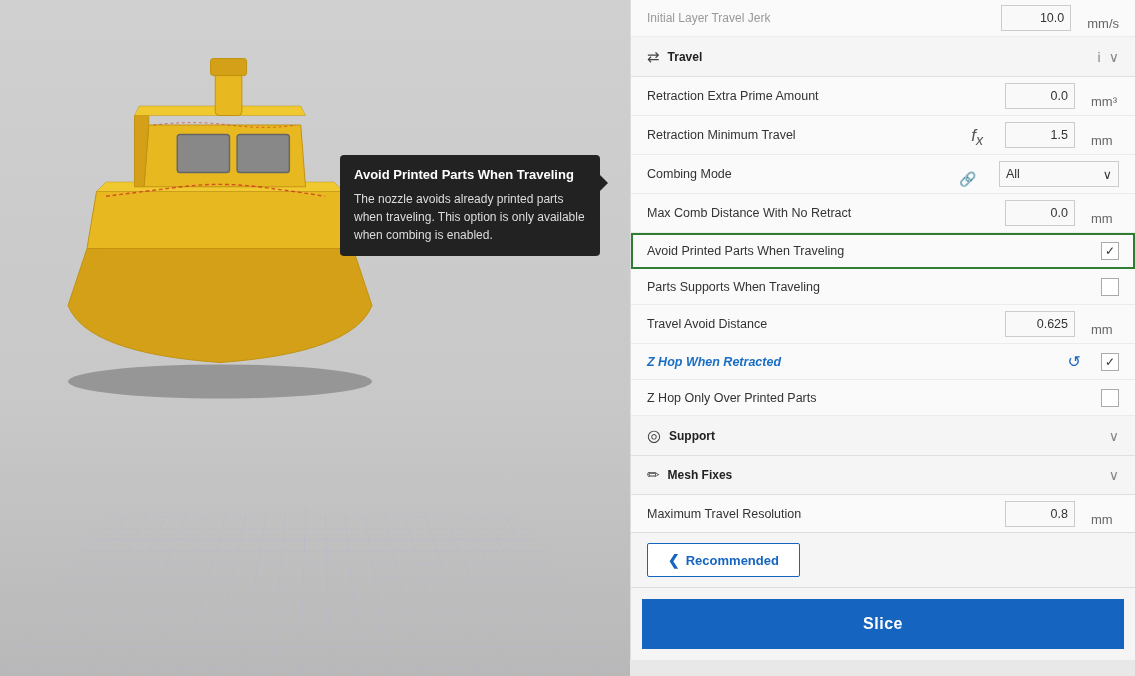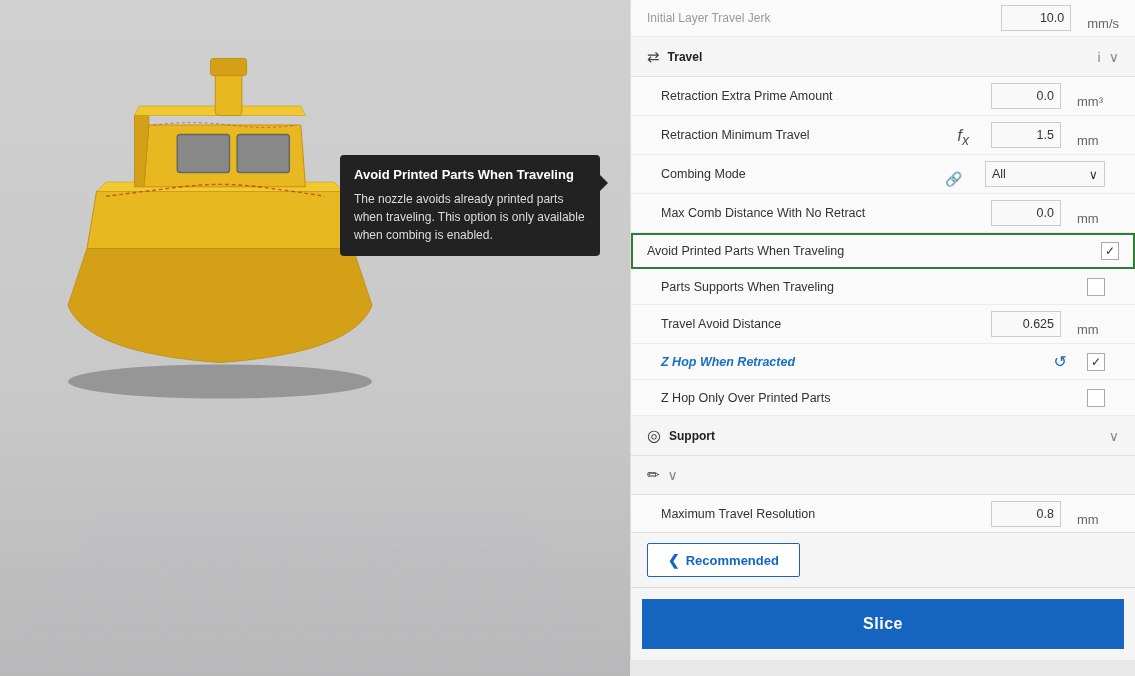--- a/index.html
+++ b/index.html
@@ -123,21 +123,21 @@
     }
     .section-header .section-chevron {
       color: #888;
       font-size: 14px;
     }
 
     
     .setting-row {
       display: flex;
       align-items: center;
-      padding: 6px 30px;
+      padding: 6px 16px;
       border-bottom: 1px solid #ececec;
       min-height: 36px;
       background: #fafafa;
     }
     .setting-label {
       flex: 1;
       color: #333;
       font-size: 12.5px;
     }
     .setting-label.italic-blue {
@@ -397,20 +397,21 @@
     </div>
 
     <div class="section-header">
       <span class="section-icon" style="font-size:16px;">◎</span>
       <span class="section-title">Support</span>
       <span class="section-chevron">∨</span>
     </div>
 
     <div class="section-header">
       <span class="section-icon" style="font-size:15px;">✏</span>
+      <span class="section-title">Mesh Fixes</span>
       <span class="section-chevron">∨</span>
     </div>
 
     <div class="setting-row">
       <span class="setting-label">Maximum Travel Resolution</span>
       <div class="setting-value">
         <input class="value-input" type="text" value="0.8" style="">
         <span class="value-unit">mm</span>
       </div>
     </div>

